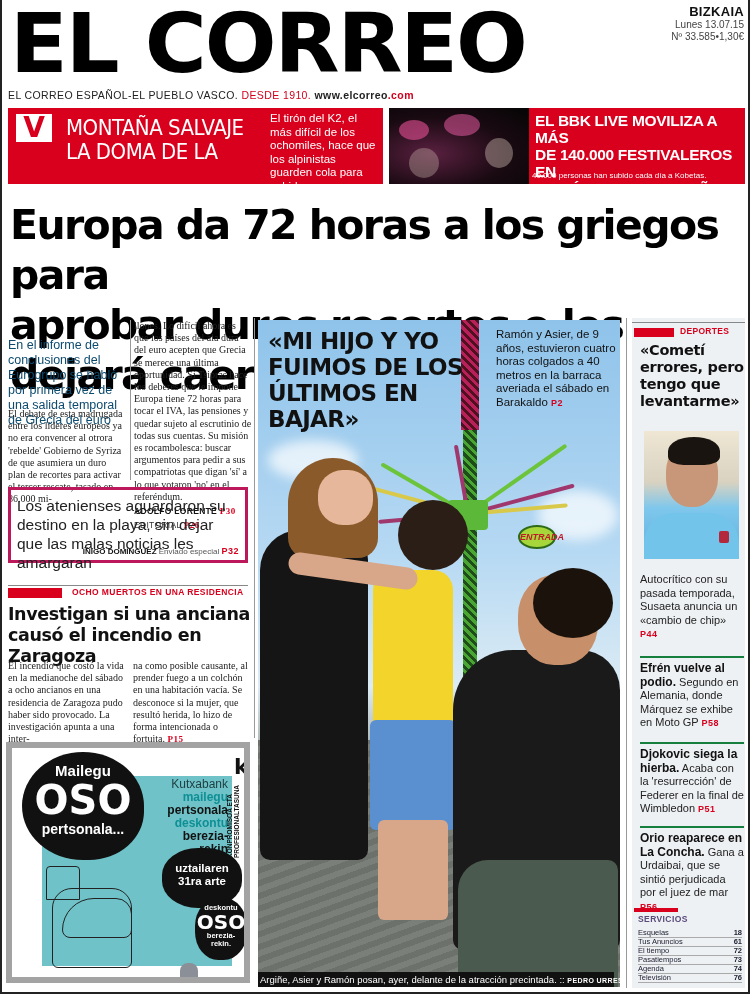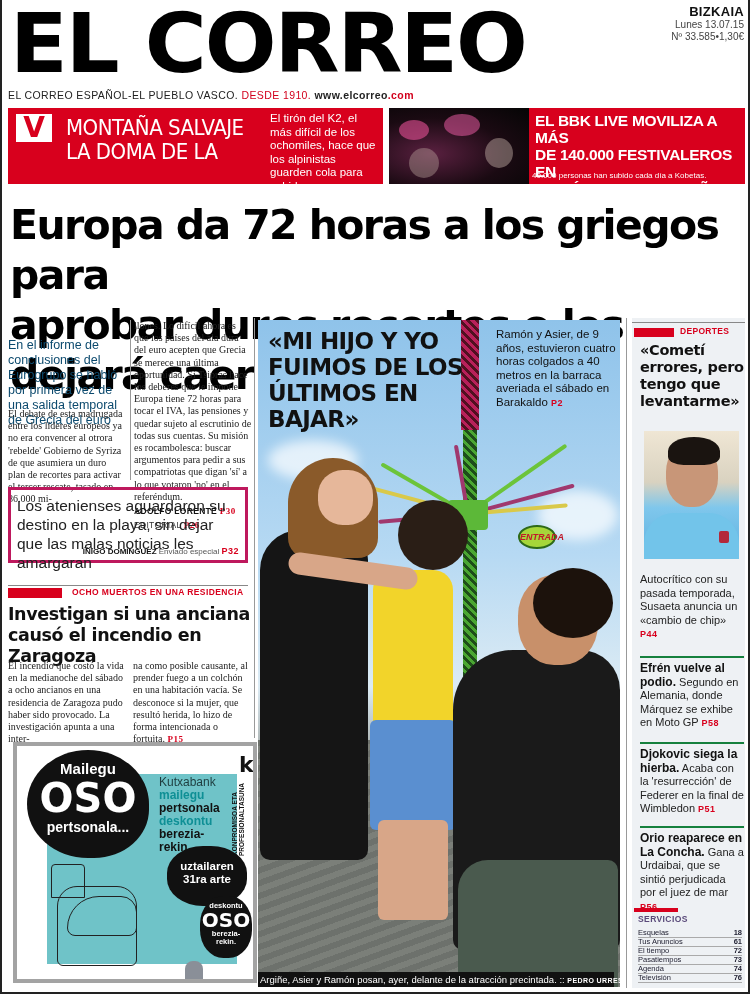--- a/index.html
+++ b/index.html
@@ -52,27 +52,27 @@
   .box-athens .by .role { color: #555; }
 
   .kicker-bar { position: absolute; left: 6px; top: 585px; width: 240px; height: 12px; border-top: 1px solid #888; }
   .kicker-bar .block { position: absolute; left: 0; top: 2px; width: 54px; height: 10px; background: #d8001d; }
   .kicker-bar .label { position: absolute; left: 64px; top: 1px; font-size: 8.5px; font-weight: bold; color: #d8001d; letter-spacing: 0.4px; }
   .story2-head { position: absolute; left: 6px; top: 604px; width: 244px; font-weight: bold; font-size: 17.5px; line-height: 21px; letter-spacing: -0.4px; font-family: "DejaVu Sans", sans-serif; }
   .story2-b1 { position: absolute; left: 6px; top: 660px; width: 117px; }
   .story2-b2 { position: absolute; left: 131px; top: 660px; width: 118px; }
 
   
-  .ad { position: absolute; left: 11px; top: 742px; width: 244px; height: 241px; border: 4px solid #a3a3a3; background: #fff; overflow: hidden; }
+  .ad { position: absolute; left: 4px; top: 742px; width: 244px; height: 241px; border: 6px solid #a3a3a3; background: #fff; overflow: hidden; }
   .ad .teal { position: absolute; left: 30px; top: 28px; width: 190px; height: 190px; background: #6fc3c8; }
   .ad .bubble1 { position: absolute; left: 10px; top: 4px; width: 122px; height: 108px; background: #111; border-radius: 50% 50% 45% 50%; color: #fff; text-align: center; padding-top: 10px; }
   .ad .bubble1 .l1 { font-weight: bold; font-size: 15px; line-height: 18px; }
   .ad .bubble1 .l2 { font-weight: bold; font-size: 40px; line-height: 40px; font-family: "DejaVu Sans", sans-serif; }
   .ad .bubble1 .l3 { font-weight: bold; font-size: 14px; line-height: 18px; }
-  .ad .kb { position: absolute; left: 142px; top: 30px; font-size: 12px; line-height: 13px; font-weight: bold; text-align: left; width: 74px; }
+  .ad .kb { position: absolute; left: 142px; top: 30px; font-size: 12px; line-height: 13px; font-weight: bold; text-align: right; width: 74px; }
   .ad .kb .brand { color: #1e3d3f; font-weight: normal; }
   .ad .kb .c1 { color: #0e8f95; }
   .ad .kb .c2 { color: #111; }
   .ad .kblogo { position: absolute; left: 222px; top: 6px; font-weight: bold; font-size: 22px; color: #111; font-family: "DejaVu Sans", sans-serif; }
   .ad .vert { position: absolute; left: 214px; top: 110px; transform: rotate(-90deg); transform-origin: left top; font-size: 6.5px; font-weight: bold; color: #111; white-space: nowrap; line-height: 7px; }
   .ad .bubble2 { position: absolute; left: 150px; top: 100px; width: 80px; height: 60px; background: #111; border-radius: 45%; color: #fff; text-align: center; font-weight: bold; font-size: 11.5px; line-height: 13px; padding-top: 14px; }
   .ad .bubble3 { position: absolute; left: 183px; top: 150px; width: 52px; height: 62px; background: #111; border-radius: 45%; color: #fff; text-align: center; padding-top: 6px; }
   .ad .bubble3 .s { font-size: 7.5px; font-weight: bold; line-height: 8px; }
   .ad .bubble3 .b { font-size: 20px; font-weight: bold; line-height: 20px; font-family: "DejaVu Sans", sans-serif; }
   .ad .chair { position: absolute; left: 40px; top: 140px; width: 80px; height: 80px; border: 1.5px solid #222; border-radius: 20px 20px 6px 6px; }

